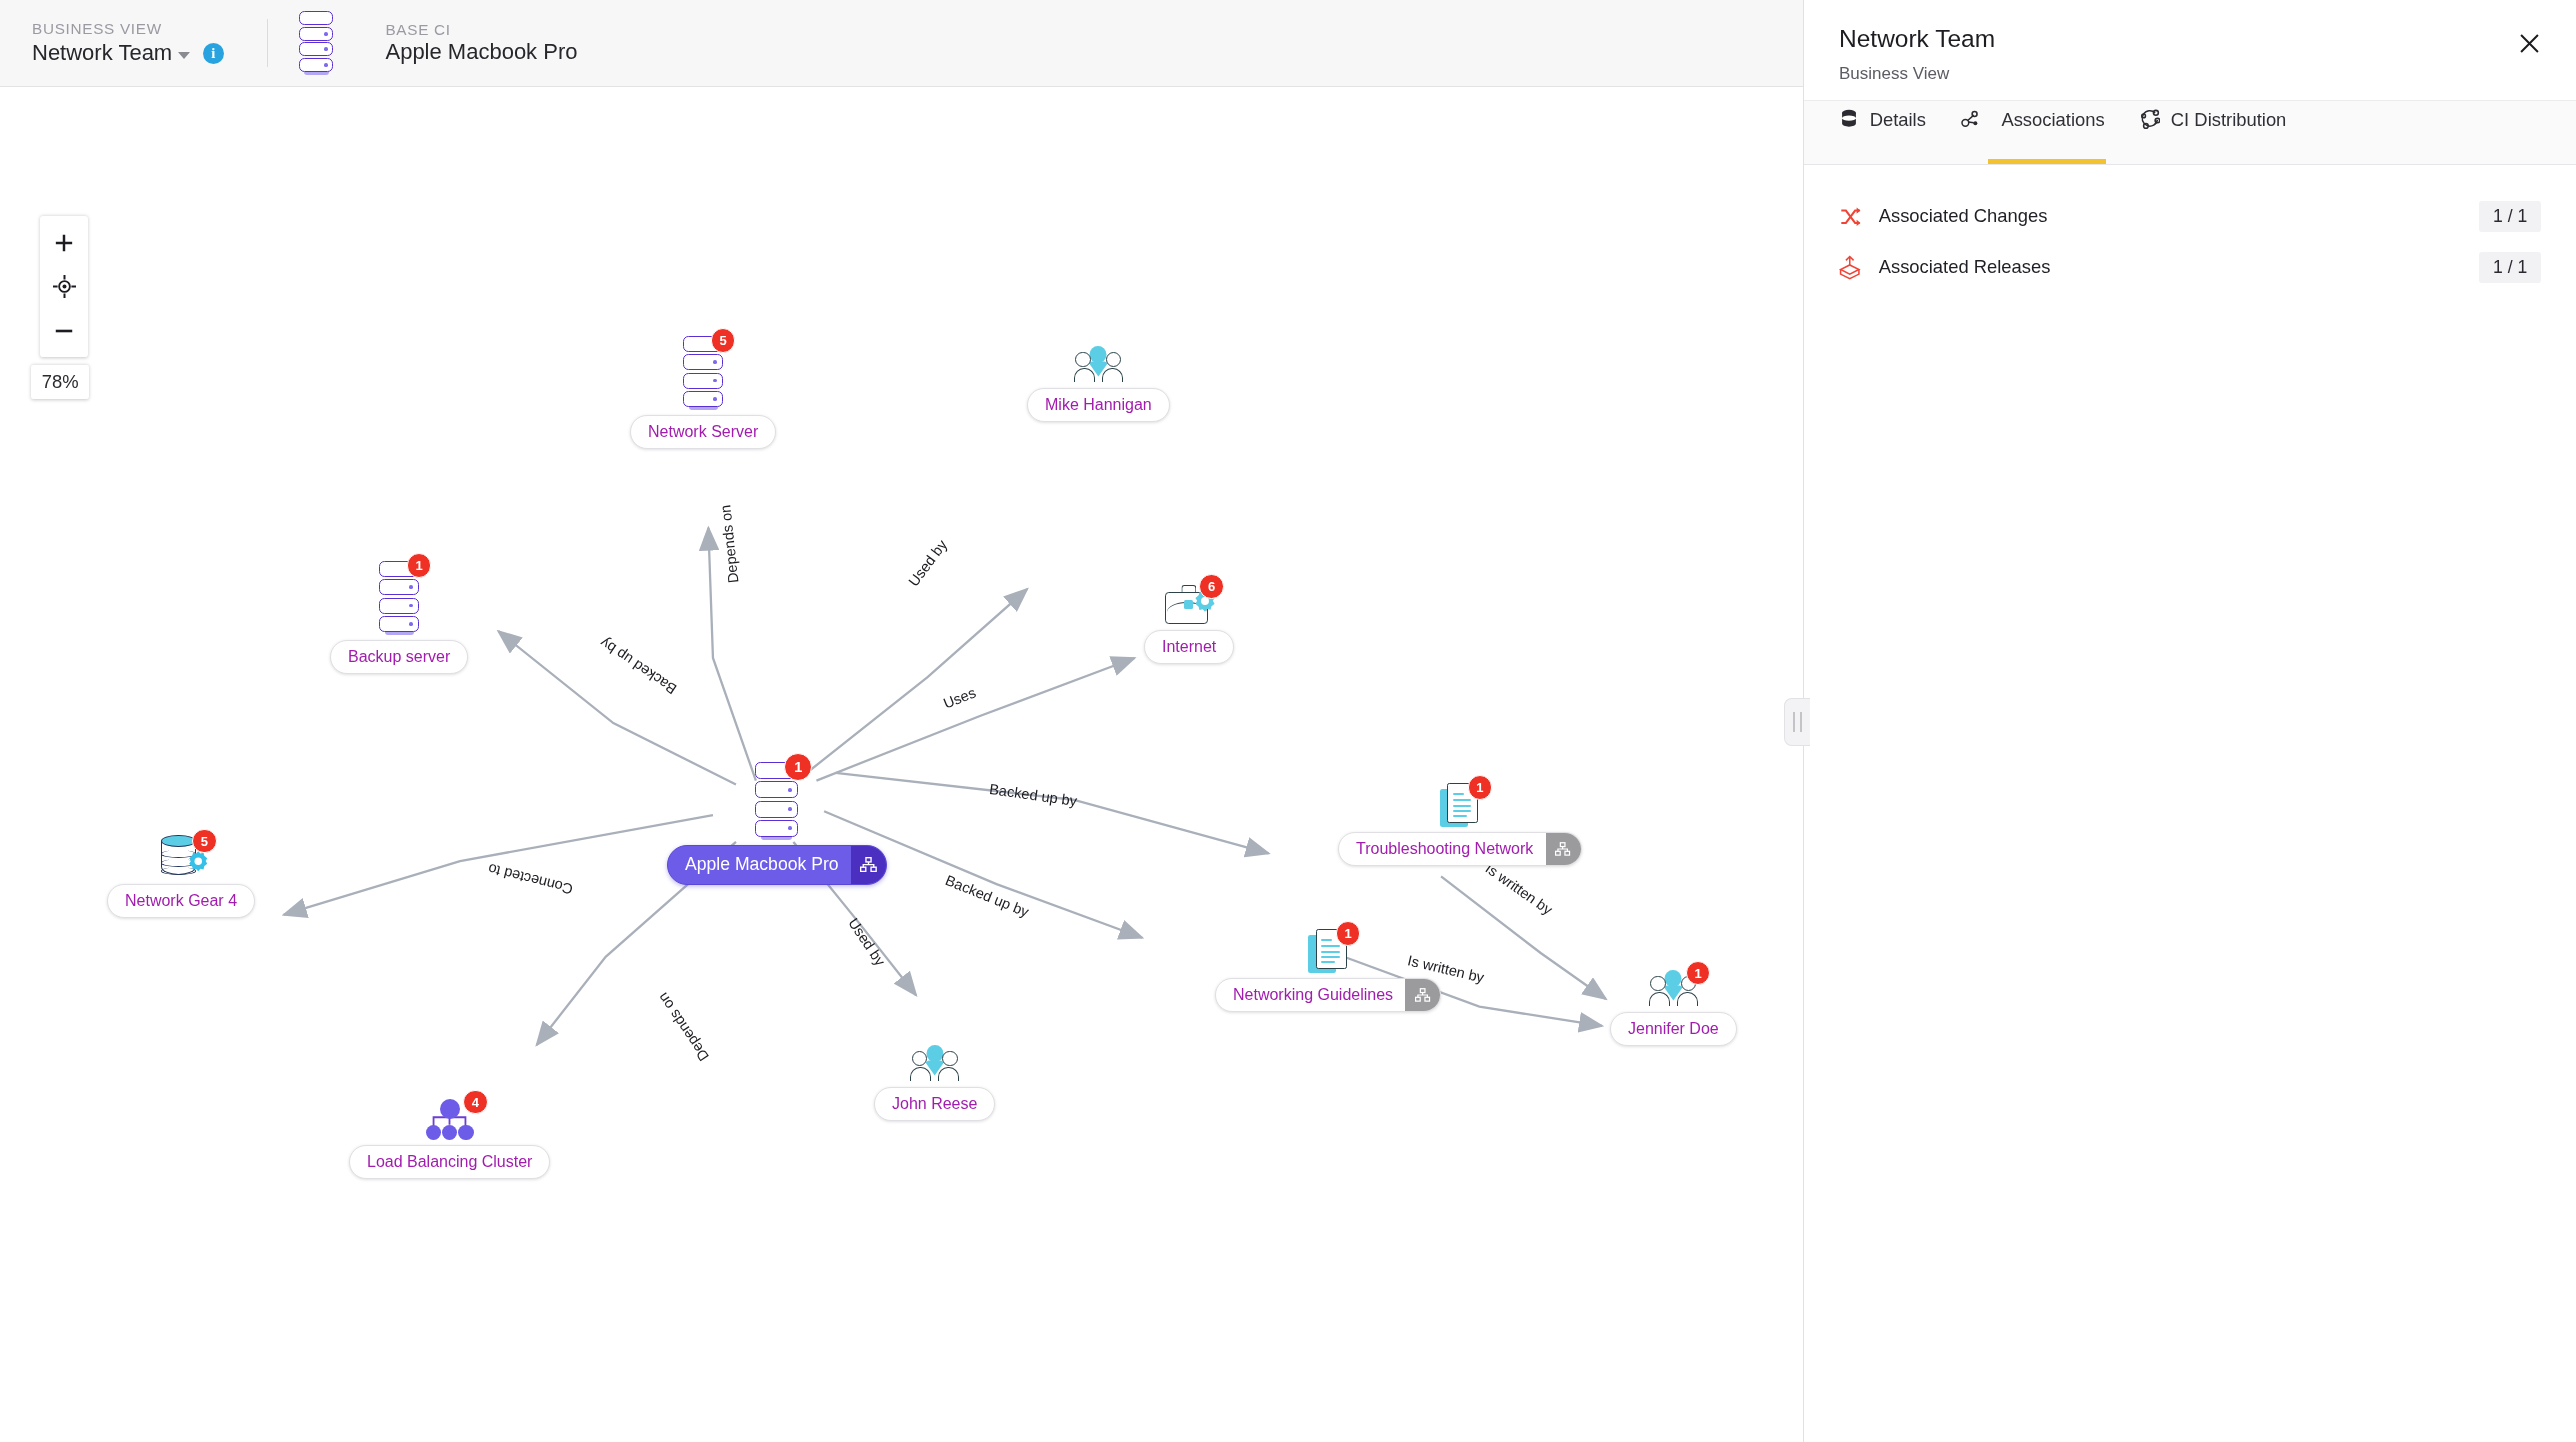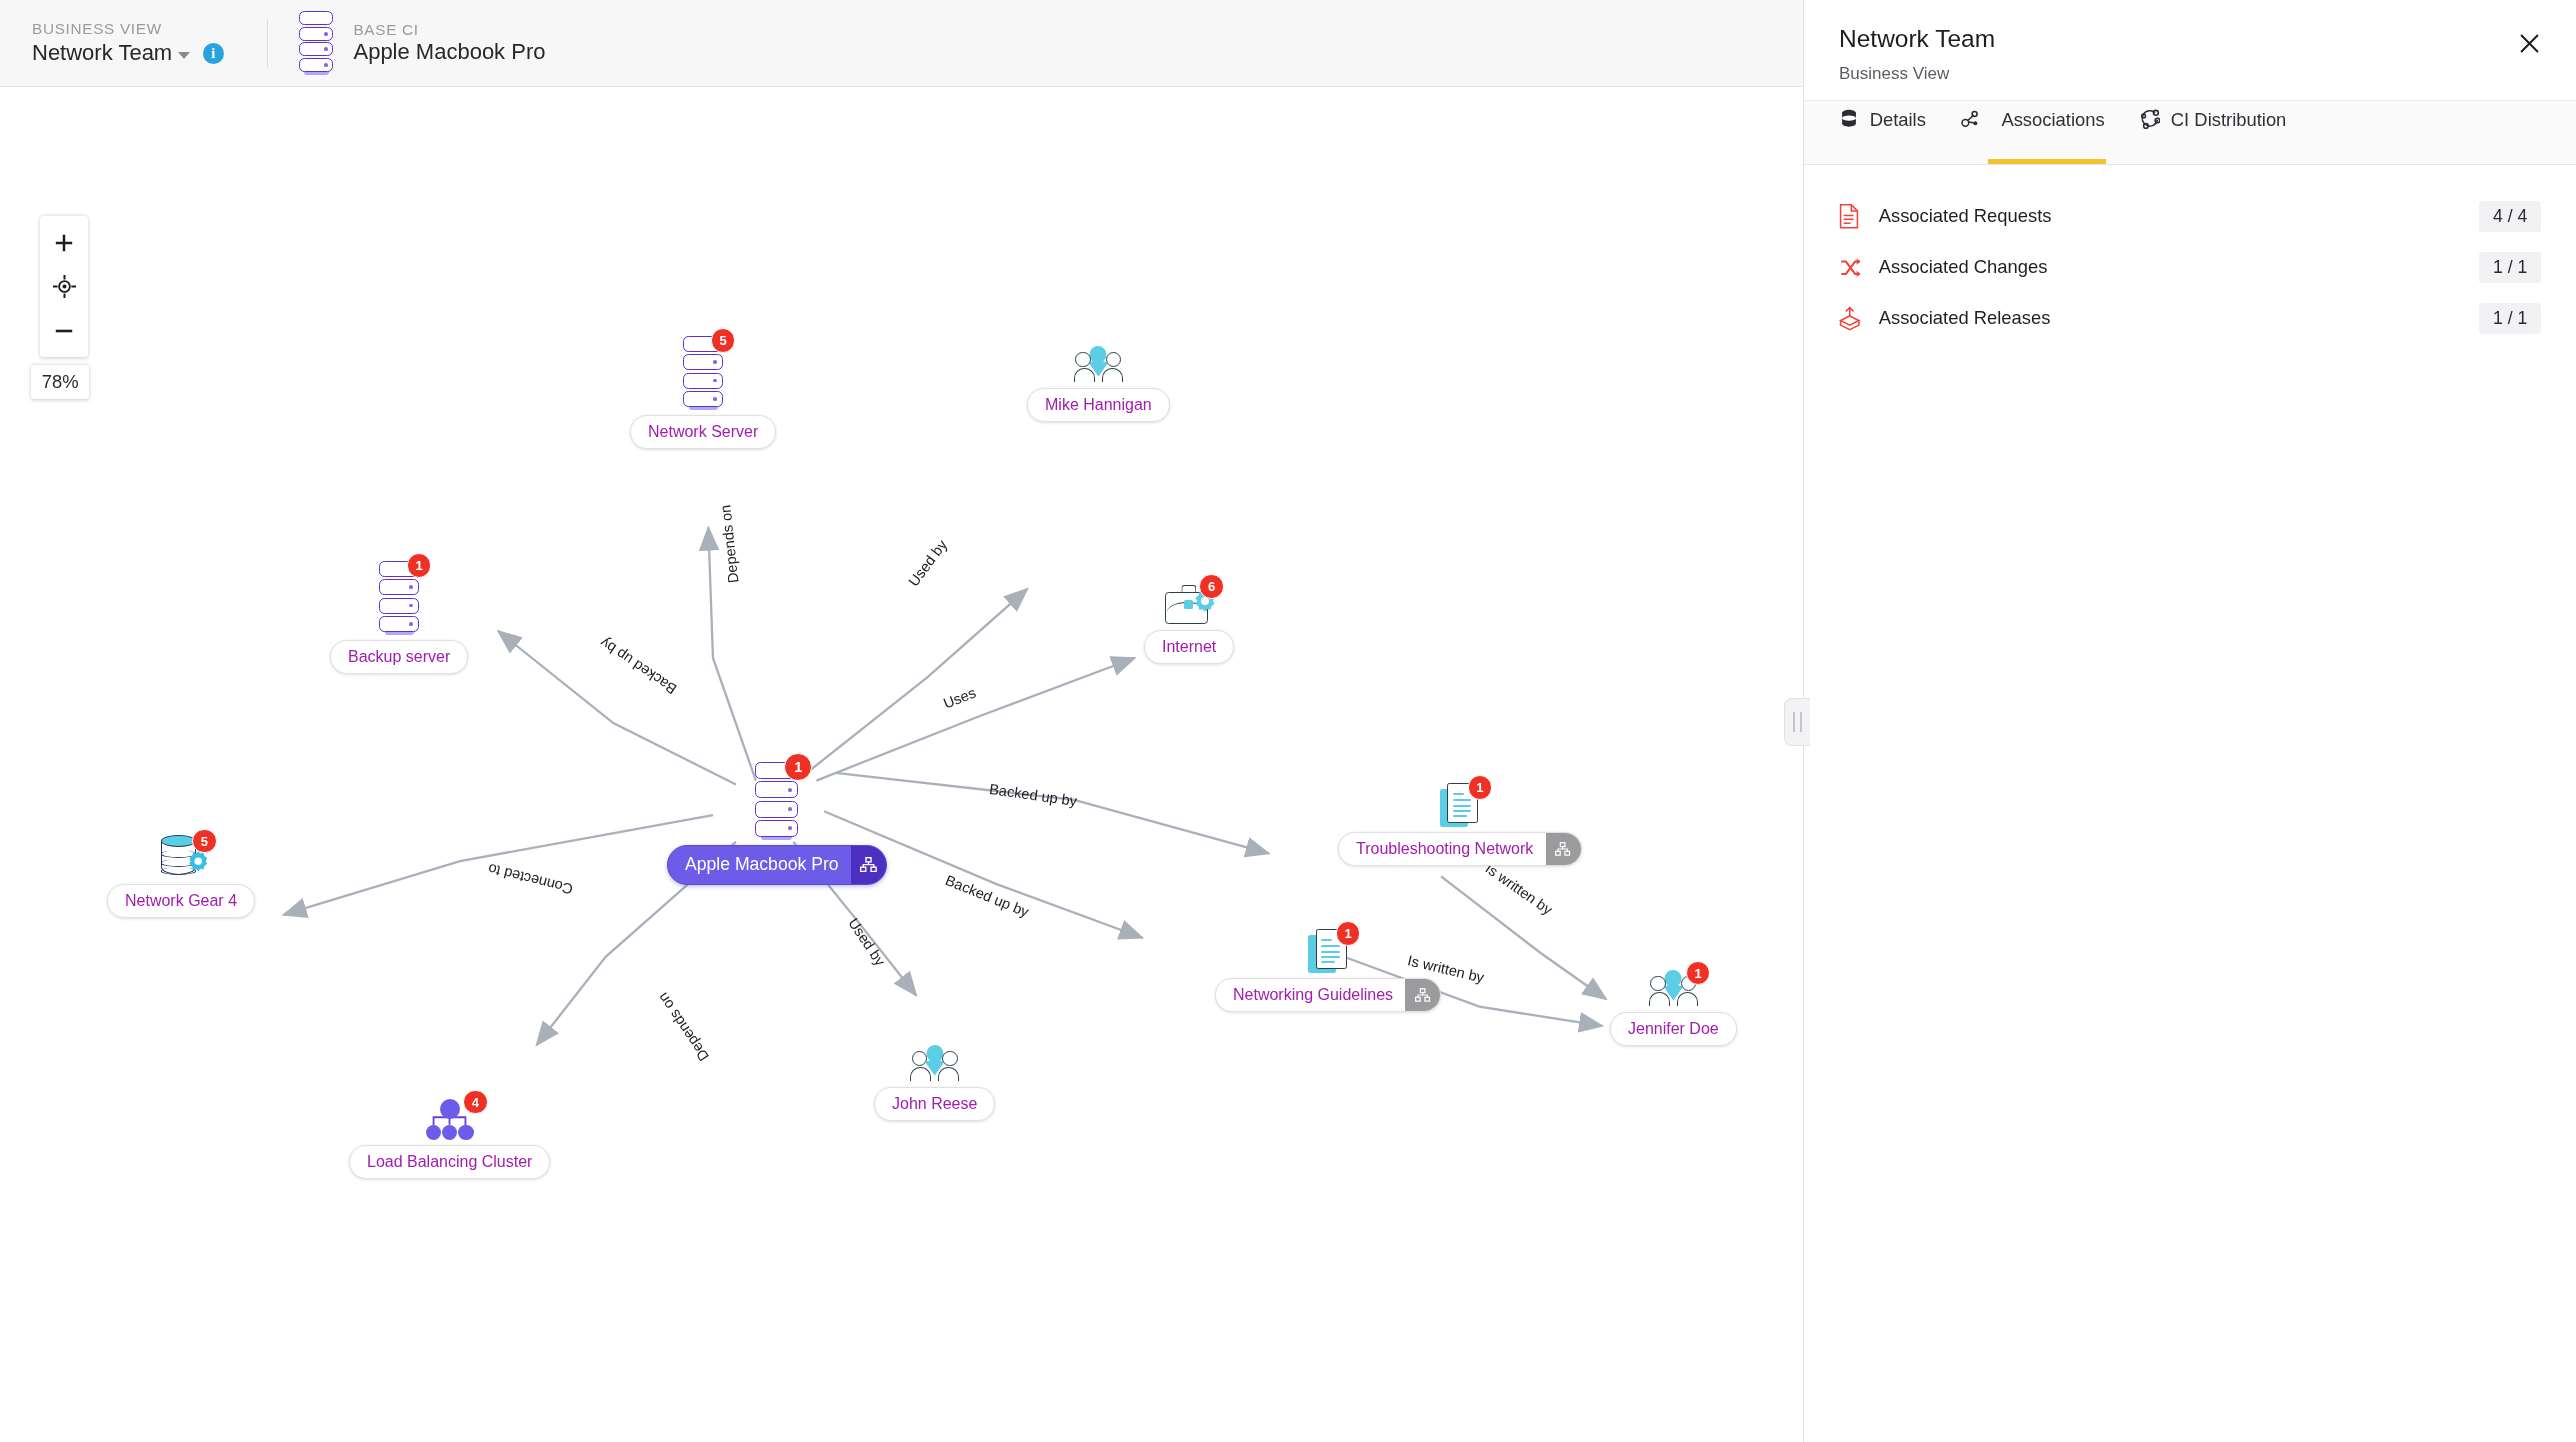--- a/index.html
+++ b/index.html
@@ -11,21 +11,21 @@
     position:relative;
   }
   
   #topbar{
     position:absolute;left:0;top:0;width:1803px;height:87px;
     background:#f7f7f8;
     border-bottom:0.8px solid #e3e3e6;
     box-sizing:border-box;
     display:flex;align-items:center;
   }
-  .tb-group{display:flex;flex-direction:column;justify-content:center;}
+  .tb-group{display:flex;flex-direction:column;justify-content:center;margin-left:32px;}
   .tb-label{
     font-size:15.3px;letter-spacing:0.7px;color:#9a9aa2;text-transform:uppercase;
     line-height:18.4px;
   }
   .tb-value-row{display:flex;align-items:center;gap:7.7px;margin-top:2.3px;}
   .tb-value{font-size:22px;color:#26262b;line-height:26px;}
   .caret{
     width:0;height:0;border-left:6.1px solid transparent;border-right:6.1px solid transparent;
     border-top:7px solid #8a8a93;margin-left:-1.5px;margin-top:4.6px;
   }
@@ -636,31 +636,20 @@
           <circle cx="9" cy="22" r="3" fill="none" stroke="#2b2b31" stroke-width="2"></circle>
           <circle cx="6" cy="9" r="2.4" fill="none" stroke="#2b2b31" stroke-width="2"></circle>
         </svg>
       </span>
       <span>CI Distribution</span>
     </div>
   </div>
 
   <div id="assoc-list">
 
-    <div class="assoc-row">
-      <span class="assoc-icon">
-        <svg width="20" height="24.5" viewBox="0 0 26 32">
-          <path d="M2 1h14l8 8v22H2z" fill="none" stroke="#ef4436" stroke-width="2"></path>
-          <path d="M16 1v8h8" fill="none" stroke="#ef4436" stroke-width="2"></path>
-          <path d="M6 15h13M6 20h13M6 25h9" stroke="#ef4436" stroke-width="2"></path>
-        </svg>
-      </span>
-      <span class="assoc-label">Associated Requests</span>
-      <span class="assoc-count">4 / 4</span>
-    </div>
 
 
     <div class="assoc-row">
       <span class="assoc-icon">
         <svg width="23" height="21.5" viewBox="0 0 30 28">
           <path d="M3 6h6l12 16h6M3 22h6L21 6h6" fill="none" stroke="#ef4436" stroke-width="2.6"></path>
           <path d="M23 2l5 4-5 4M23 18l5 4-5 4" fill="#ef4436"></path>
         </svg>
       </span>
       <span class="assoc-label">Associated Changes</span>

